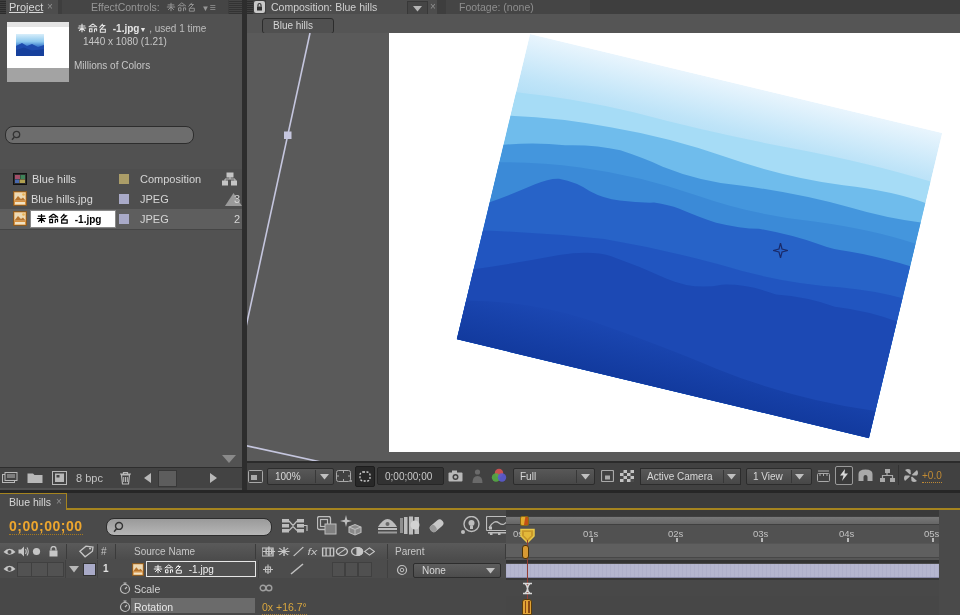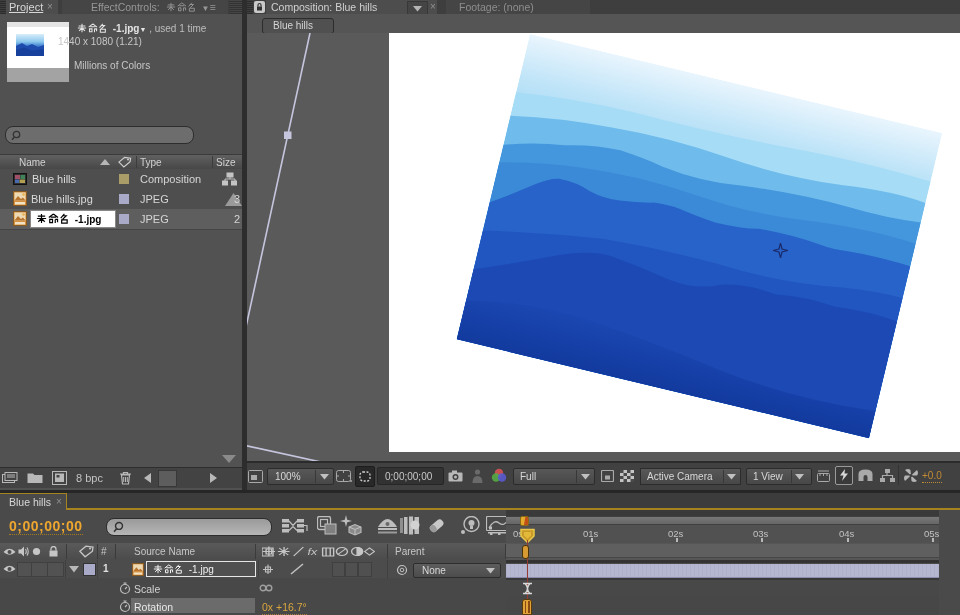--- a/index.html
+++ b/index.html
@@ -39,44 +39,30 @@
       </div>
     <div class="abs" style="left:0;top:46px;width:62px;height:14px;background:#a3a3a3;"></div>
   </div>
   <div class="abs tx" style="left:74px;top:23px;color:#e4e4e4;font-weight:bold;"><span id="cjk-info"><svg width="36" height="10" viewBox="0 0 36 12" style="vertical-align:-1px;display:inline-block;">
           <g stroke="#e4e4e4" stroke-width="1.3" fill="none">
             <path d="M2,3.5 H10 M1,6 H11 M6,1 V11 M6,6 L2.5,9.5 M6,6 L9.5,9.5"></path>
             <path d="M19,1 L14,5 M19,1 L24,5 M16,4.5 H22 M15,7 H18 V10.5 H15 Z M21,7 H23.5 V10 M21,7 V11"></path>
             <path d="M31,1 L27,5.5 M28.5,3 H33 L29,7 M28,7.5 H34 V11 H28 Z"></path>
           </g>
         </svg></span> -1.jpg<span style="font-size:7px;">▼</span><span style="font-weight:normal;color:#bdbdbd;"> , used 1 time</span></div>
-  <div class="abs tx" style="left:58px;top:37px;color:#c6c6c6;">1440 x 1080 (1.21)</div>
+  <div class="abs tx" style="left:83px;top:37px;color:#c6c6c6;">1440 x 1080 (1.21)</div>
   <div class="abs tx" style="left:74px;top:61px;color:#c6c6c6;">Millions of Colors</div>
 
   <div class="abs" style="left:5px;top:126px;width:187px;height:16px;background:#6d6d6d;border:1px solid #2d2d2d;border-radius:8px;">
     <svg class="abs" style="left:5px;top:3px;" width="11" height="11" viewBox="0 0 11 11">
       <circle cx="5.5" cy="4.5" r="3.2" fill="none" stroke="#333" stroke-width="1.3"></circle>
       <line x1="3.2" y1="7.2" x2="1" y2="9.8" stroke="#333" stroke-width="1.4"></line>
     </svg>
   </div>
 
-  <div class="abs" style="left:0;top:154px;width:242px;height:14px;background:linear-gradient(#606060,#474747);border-top:1px solid #3a3a3a;border-bottom:1px solid #383838;">
-    <div class="abs tx" style="left:19px;top:3px;color:#d2d2d2;">Name</div>
-    <svg class="abs" style="left:100px;top:4px;" width="10" height="7">
-        <polygon points="5,0 10,6 0,6" fill="#b5b5b5"></polygon>
-      </svg>
-    <svg class="abs" style="left:118px;top:1px;" width="14" height="12" viewBox="0 0 14 12">
-      <path d="M1,7 L6,1.5 L12,1.5 L12,5 L6.5,11 Z" fill="none" stroke="#cfcfcf" stroke-width="1.2" transform="rotate(8 7 6)"></path>
-      <circle cx="10" cy="3.5" r="1" fill="#cfcfcf"></circle>
-    </svg>
-    <div class="abs" style="left:136px;top:1px;width:1px;height:12px;background:#3c3c3c;"></div>
-    <div class="abs tx" style="left:140px;top:3px;color:#d2d2d2;">Type</div>
-    <div class="abs" style="left:212px;top:1px;width:1px;height:12px;background:#3c3c3c;"></div>
-    <div class="abs tx" style="left:216px;top:3px;color:#d2d2d2;">Size</div>
-  </div>
 
   <div class="abs" style="left:0;top:169px;width:242px;height:20px;background:#4e4e4e;border-bottom:1px solid #454545;" id="row1"></div>
   <div class="abs" style="left:0;top:189px;width:242px;height:20px;background:#4e4e4e;border-bottom:1px solid #454545;" id="row2"></div>
   <div class="abs" style="left:0;top:209px;width:242px;height:20px;background:#5e5e5e;border-bottom:1px solid #454545;" id="row3"></div>
 
   <svg class="abs" style="left:13px;top:172px;" width="14" height="14" viewBox="0 0 14 14">
     <rect x="0.5" y="1.5" width="13" height="11" fill="#2e2e2e" stroke="#111" stroke-width="1"></rect>
     <rect x="2" y="3" width="5" height="4" fill="#a34e68"></rect>
     <rect x="7.5" y="3" width="4.5" height="4" fill="#3f8359"></rect>
     <rect x="2" y="7.5" width="4" height="3.5" fill="#4a6ab0"></rect>

